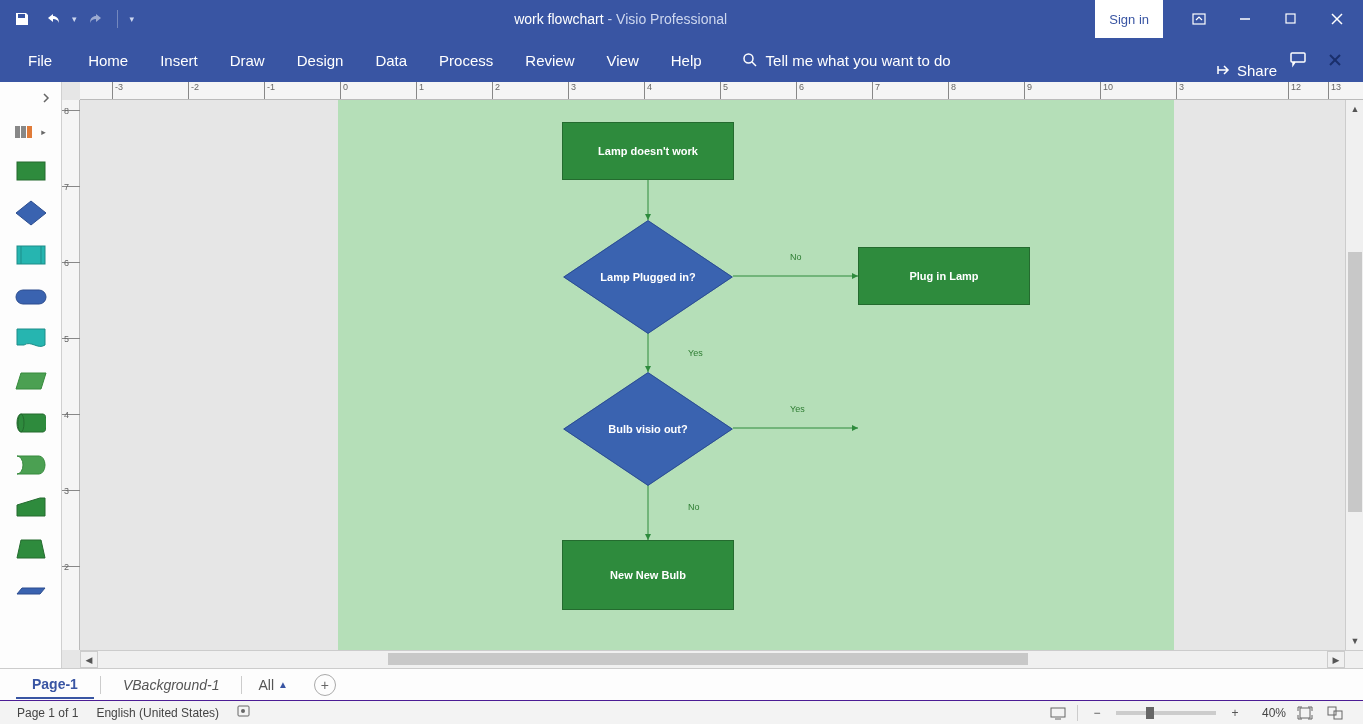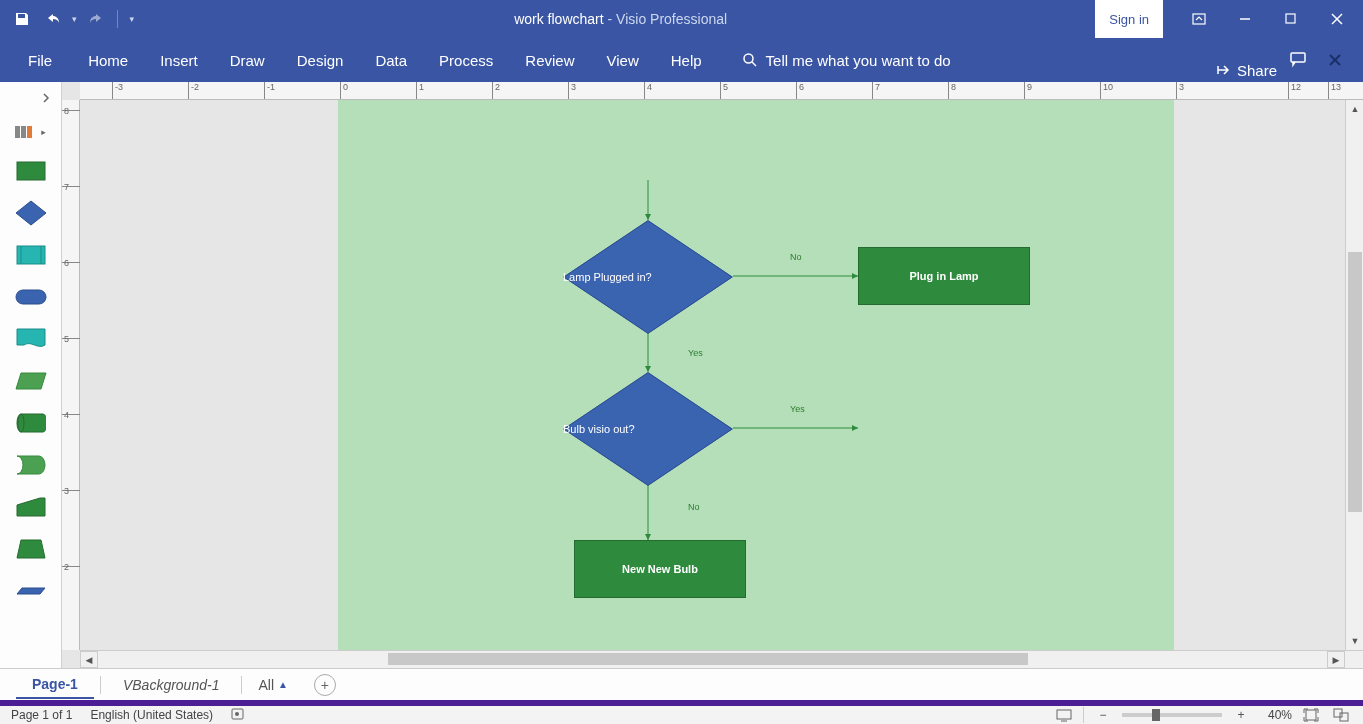--- a/index.html
+++ b/index.html
@@ -53,37 +53,37 @@
 .hscroll-row { height: 18px; display: flex; background: #f0f0f0; border-top: 1px solid #ccc; margin-left: 18px; }
 .hscroll-row .arrow { width: 18px; display:flex; align-items:center; justify-content:center; font-size:9px; color:#555; cursor:pointer; border:1px solid #ccc; }
 .hscroll-track { flex: 1; position: relative; background: #f0f0f0; }
 .hscroll-track .thumb { position: absolute; top: 2px; height: 12px; background: #c8c8c8; }
 
 
 .fc-rect { position: absolute; background: #2e8b3d; border: 1px solid #246b2f; color: white; font-size: 11px; font-weight: bold; display: flex; align-items: center; justify-content: center; text-align: center; }
 .fc-diamond { position: absolute; width: 170px; height: 114px; }
 .fc-diamond .dshape { width: 100%; height: 100%; background: #3a63b0; border: 1px solid #2c4d8f; transform: scaleY(0.67) rotate(45deg); transform-origin: center; position: absolute; left: 0; top: 0; }
 .fc-diamond .dwrap { position:absolute; left:0; top:0; width:170px; height:170px; transform: translateY(-28px); }
-.fc-diamond .dtext { position: absolute; width: 100%; height: 100%; display: flex; align-items: center; color: white; font-size: 11px; font-weight: normal; }
+.fc-diamond .dtext { position: absolute; width: 100%; height: 100%; display: flex; align-items: center; justify-content: center; color: white; font-size: 11px; font-weight: bold; }
 
 
 .connectors { position: absolute; left:0; top:0; width:100%; height:100%; pointer-events: none; }
 .conn-label { position:absolute; font-size:9px; color:#2e7d32; }
 
 
 .page-tabs { height: 32px; background: #fdfdfd; border-top: 1px solid #ccc; display: flex; align-items: center; padding: 0 16px; gap: 6px; font-size: 14px; }
 .ptab { padding: 5px 16px; cursor: pointer; color: #555; }
 .ptab.active { color: #3955a3; font-weight: 600; border-bottom: 2px solid #3955a3; }
 .ptab.italic { font-style: italic; }
 .ptab-sep { width: 1px; height: 18px; background: #ccc; }
 .ptab-all { padding: 5px 10px; cursor: pointer; color: #555; display:flex; align-items:center; gap:4px; }
 .ptab-add { width: 22px; height: 22px; border: 1px solid #aaa; border-radius: 50%; display: flex; align-items: center; justify-content: center; color: #666; cursor: pointer; margin-left: 10px; font-size: 14px; }
 
 
-.statusbar { height: 24px; background: #f3f3f3; border-top: 6px solid #4c1d95; display: flex; align-items: center; font-size: 12px; color: #444; padding: 0 11px; }
+.statusbar { height: 24px; background: #f3f3f3; border-top: 1px solid #4c1d95; display: flex; align-items: center; font-size: 12px; color: #444; padding: 0 17px; }
 .status-left { display: flex; align-items: center; gap: 18px; }
 .status-right { margin-left: auto; display: flex; align-items: center; gap: 8px; }
 .zoom-slider { width: 100px; height: 4px; background: #ccc; position: relative; }
 .zoom-slider .zthumb { position: absolute; top: -4px; width: 8px; height: 12px; background: #666; }
 .sb-btn { width: 22px; height: 20px; display:flex; align-items:center; justify-content:center; cursor:pointer; color:#555; }
 .sb-sep { width:1px; height:16px; background:#ccc; }
 
 </style>
 </head>
 <body>
@@ -312,20 +312,23 @@
             <line x1="395" y1="176" x2="520" y2="176" stroke="#2e8b3d" stroke-width="1" marker-end="url(#ah)"></line>
             <line x1="310" y1="232" x2="310" y2="272" stroke="#2e8b3d" stroke-width="1" marker-end="url(#ah)"></line>
             <line x1="395" y1="328" x2="520" y2="328" stroke="#2e8b3d" stroke-width="1" marker-end="url(#ah)"></line>
             <line x1="310" y1="384" x2="310" y2="440" stroke="#2e8b3d" stroke-width="1" marker-end="url(#ah)"></line>
           </svg>
           <div class="conn-label" style="left:452px;top:152px">No</div>
           <div class="conn-label" style="left:350px;top:248px">Yes</div>
           <div class="conn-label" style="left:452px;top:304px">Yes</div>
           <div class="conn-label" style="left:350px;top:402px">No</div>
 
+          <div class="fc-rect" style="left:224px;top:22px;width:172px;height:58px">
+              <span>Lamp doesn't work</span>
+            </div>
 
           <div class="fc-diamond" style="left:225px;top:120px">
             <div class="dwrap">
                 <div class="dshape" style="width:120px;height:120px;left:25px;top:25px"></div>
               </div>
             <div class="dtext">
                 <span>Lamp Plugged in?</span>
               </div>
           </div>
 
@@ -336,21 +339,21 @@
           <div class="fc-diamond" style="left:225px;top:272px">
             <div class="dwrap">
                 <div class="dshape" style="width:120px;height:120px;left:25px;top:25px"></div>
               </div>
             <div class="dtext">
                 <span>Bulb visio out?</span>
               </div>
           </div>
 
 
-          <div class="fc-rect" style="left:236px;top:440px;width:172px;height:58px">
+          <div class="fc-rect" style="left:224px;top:440px;width:172px;height:70px">
               <span>New New Bulb</span>
             </div>
 
         </div>
       </div>
       <div class="vscroll">
         <div class="arrow" style="top:0">▲</div>
         <div class="thumb" style="top:152px;height:260px"></div>
         <div class="arrow" style="bottom:0">▼</div>
       </div>

